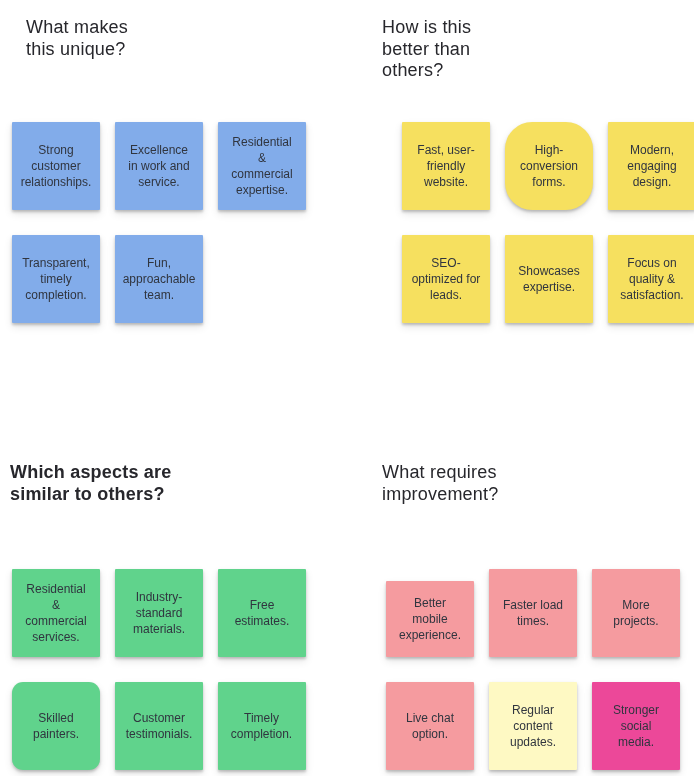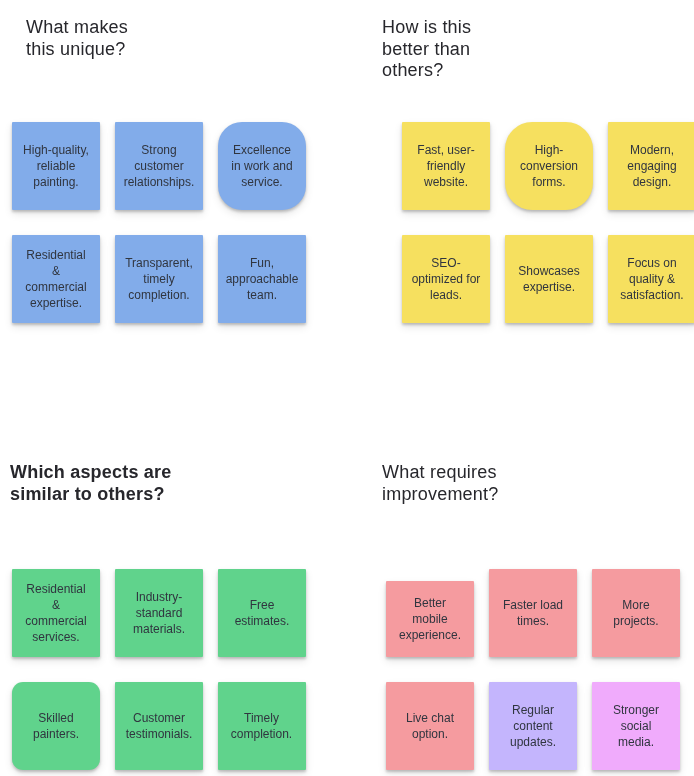--- a/index.html
+++ b/index.html
@@ -58,23 +58,22 @@
 </style>
 </head>
 <body>
 
 <div class="canvas">
 
   <section class="quadrant q1">
     <h2 class="qtitle">What makes
 this unique?</h2>
     <div class="qnotes">
-      <div class="note" style="background-color: rgb(130, 172, 234);">High-quality, reliable painting.</div>
       <div class="note" style="background-color: rgb(130, 172, 234);">Strong customer relationships.</div>
-      <div class="note" style="background-color: rgb(130, 172, 234); border-radius: 24px;">Excellence in work and service.</div>
+      <div class="note" style="background-color: rgb(130, 172, 234);">Excellence in work and service.</div>
       <div class="note" style="background-color: rgb(130, 172, 234);">Residential &amp; commercial expertise.</div>
       <div class="note" style="background-color: rgb(130, 172, 234);">Transparent, timely completion.</div>
       <div class="note" style="background-color: rgb(130, 172, 234);">Fun, approachable team.</div>
     </div>
   </section>
 
   <section class="quadrant q2">
     <h2 class="qtitle">How is this
 better than
 others?</h2>
@@ -102,18 +101,18 @@
   </section>
 
   <section class="quadrant q4">
     <h2 class="qtitle">What requires
 improvement?</h2>
     <div class="qnotes">
       <div class="note" style="background-color: rgb(245, 155, 159); margin-top: 12px;">Better mobile experience.</div>
       <div class="note" style="background-color: rgb(245, 155, 159);">Faster load times.</div>
       <div class="note" style="background-color: rgb(245, 155, 159);">More projects.</div>
       <div class="note" style="background-color: rgb(245, 155, 159);">Live chat option.</div>
-      <div class="note" style="background-color: #c4b5fd;">Regular content updates.</div>
-      <div class="note" style="background-color: #f0abfc;">Stronger social media.</div>
+      <div class="note" style="background-color: #fef9c3;">Regular content updates.</div>
+      <div class="note" style="background-color: #ec4899;">Stronger social media.</div>
     </div>
   </section>
 
 </div>
 
 </body></html>

